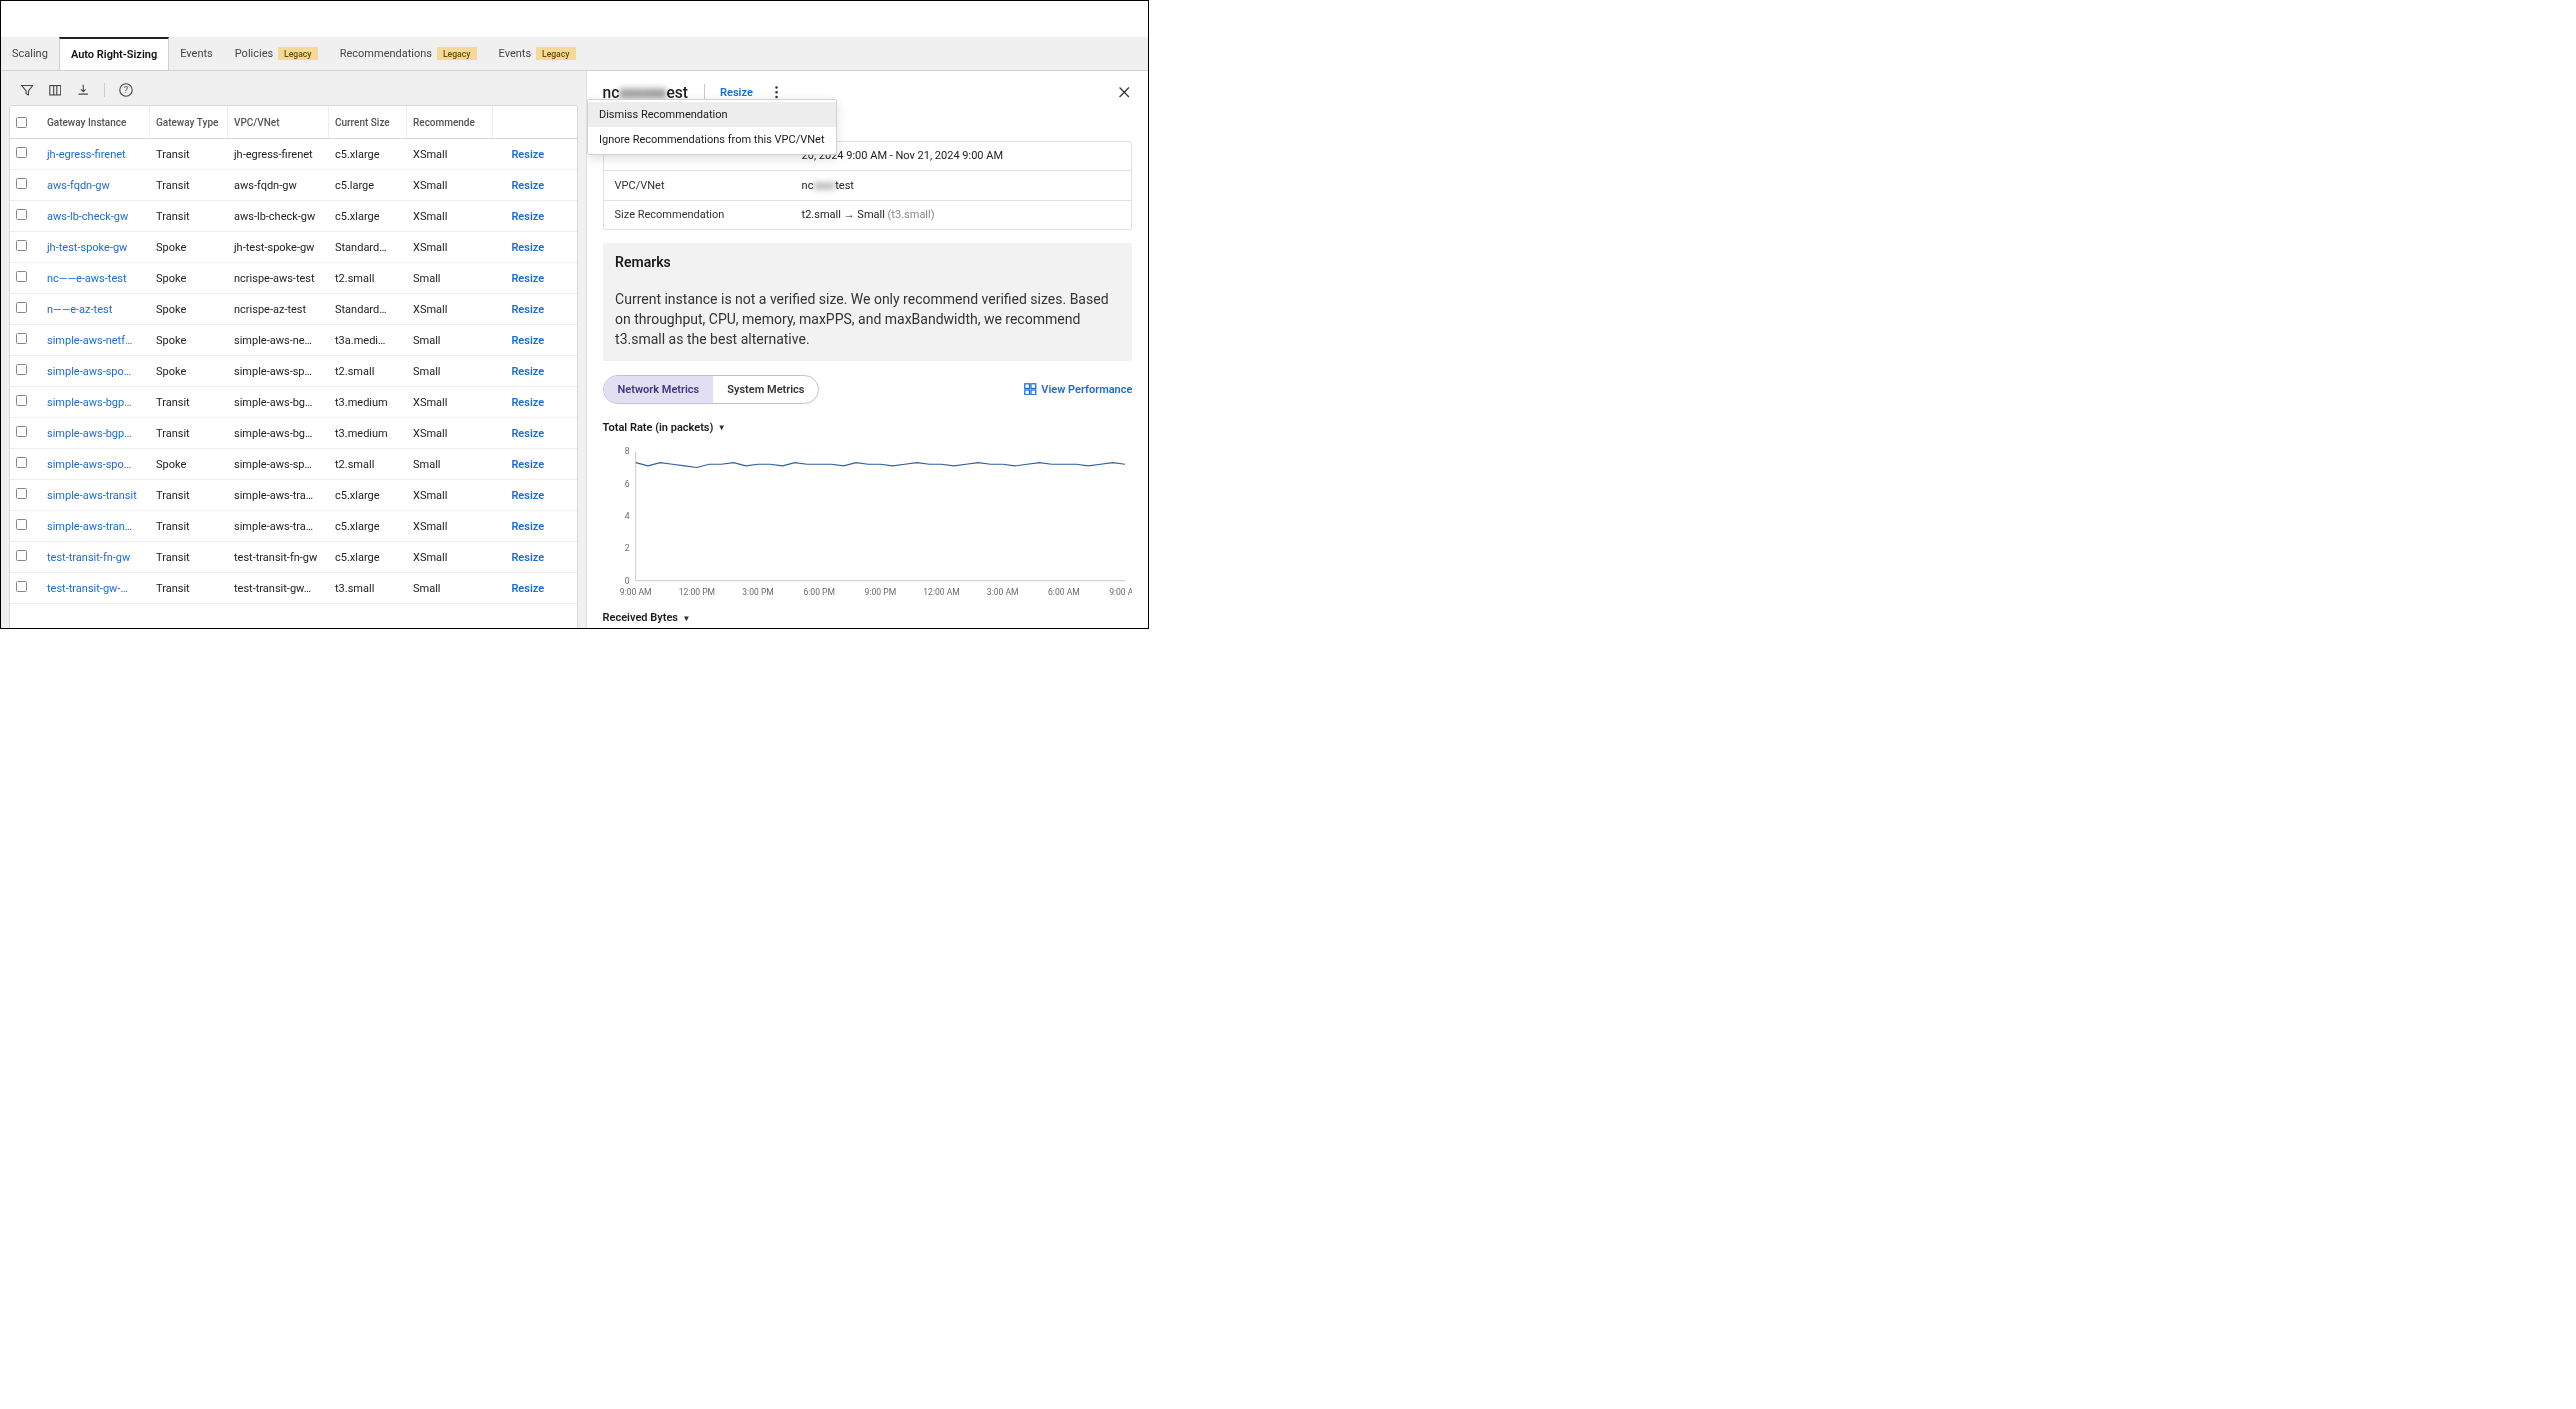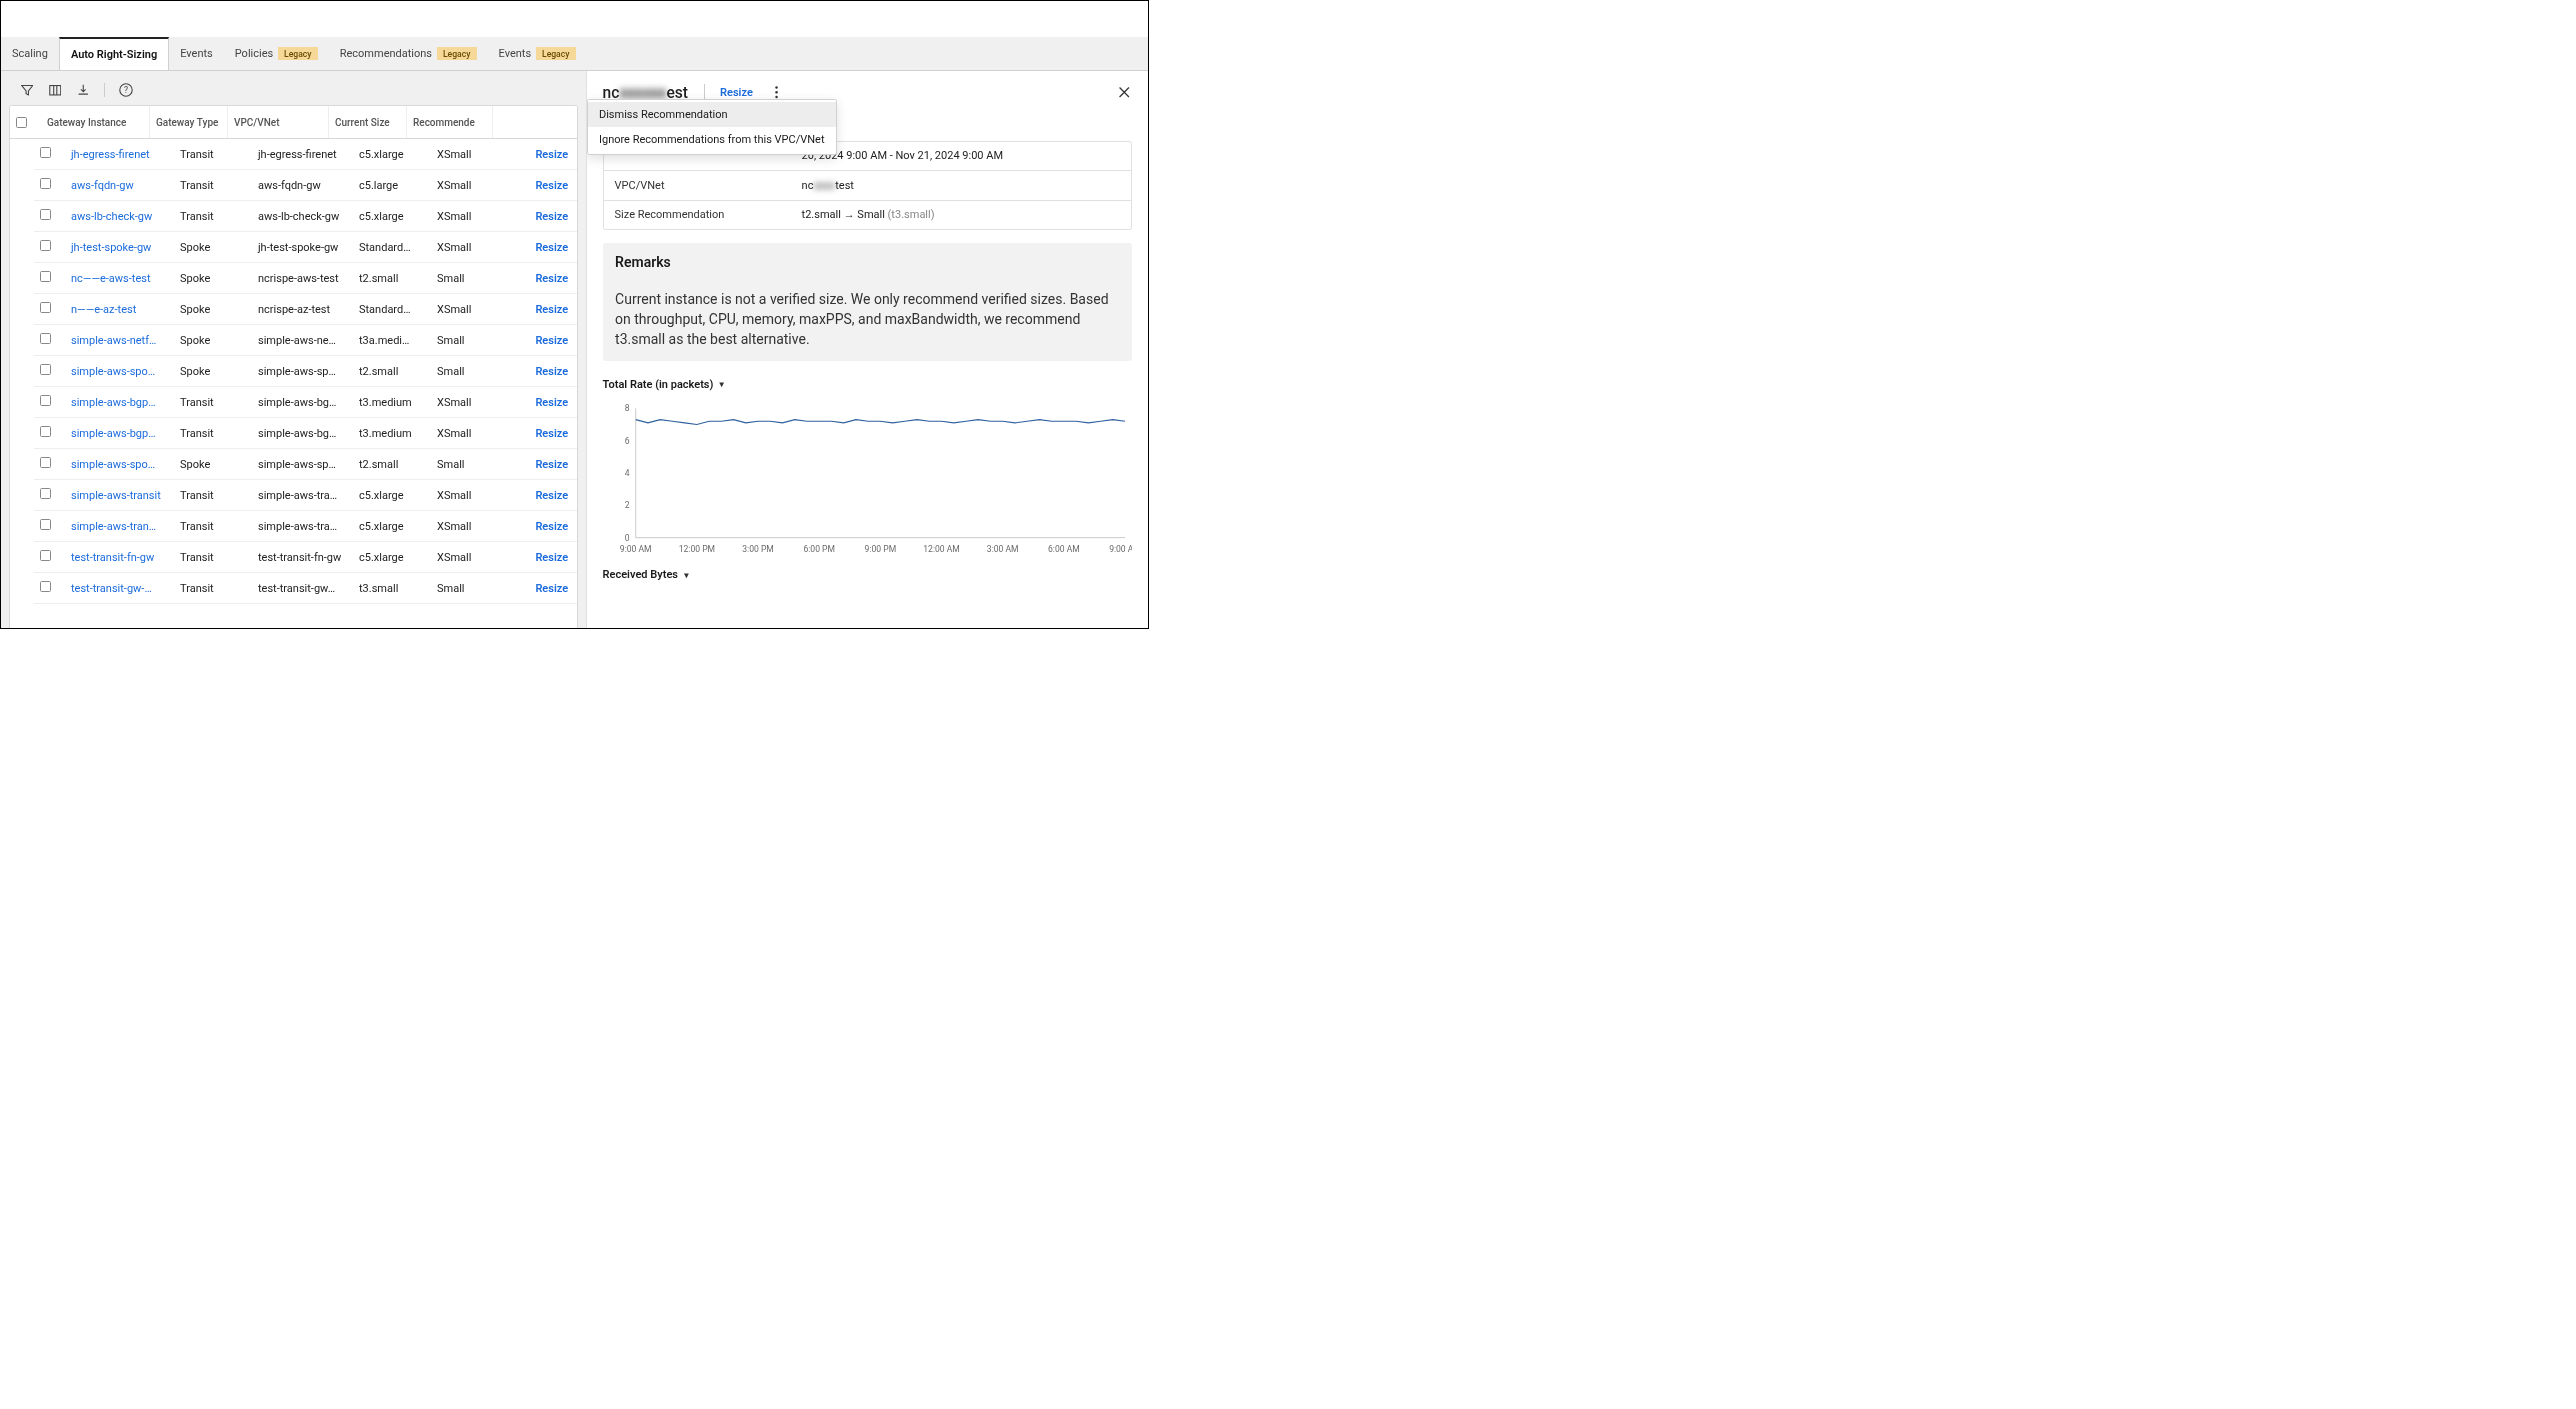--- a/index.html
+++ b/index.html
@@ -108,21 +108,21 @@
   padding: 0 6.2px;
   border-right: 0.8px solid #eee;
   height: 100%;
   display: flex;
   align-items: center;
   white-space: nowrap;
   overflow: hidden;
   text-overflow: ellipsis;
 }
 .thead .cell:first-child, .thead .cell:last-child { border-right: none; }
-.tbody { flex:1; overflow-y:auto;padding-left:24px; }
+.tbody { flex:1; overflow-y:auto; }
 .trow {
   border-bottom: 0.8px solid #eee;
   height: 31px;
 }
 .trow .cell {
   padding: 0 6.2px;
   white-space: nowrap;
   overflow: hidden;
   text-overflow: ellipsis;
   font-size: 11px;
@@ -497,20 +497,35 @@
           <span>t2.small → Small</span> <span class="muted">(t3.small)</span>
         </div>
       </div>
     </div>
 
     <div class="remarks">
       <h4>Remarks</h4>
       <p>Current instance is not a verified size. We only recommend verified sizes. Based on throughput, CPU, memory, maxPPS, and maxBandwidth, we recommend t3.small as the best alternative.</p>
     </div>
 
+    <div class="metrics-bar">
+      <div class="pill-group">
+        <div class="pill active">Network Metrics</div>
+        <div class="pill inactive">System Metrics</div>
+      </div>
+      <div class="view-perf">
+        <svg width="12.5" height="12.5" viewBox="0 0 16 16">
+            <rect x="1" y="1" width="6" height="6" fill="none" stroke="#1b6bdc" stroke-width="1.6"></rect>
+            <rect x="9" y="1" width="6" height="6" fill="none" stroke="#1b6bdc" stroke-width="1.6"></rect>
+            <rect x="1" y="9" width="6" height="6" fill="none" stroke="#1b6bdc" stroke-width="1.6"></rect>
+            <rect x="9" y="9" width="6" height="6" fill="none" stroke="#1b6bdc" stroke-width="1.6"></rect>
+          </svg>
+        <span>View Performance</span>
+      </div>
+    </div>
 
     <div class="chart-block">
       <div class="chart-title">
         <span>Total Rate (in packets)</span>
         <span class="chev">▾</span>
       </div>
       <svg class="chart-svg" id="chart-svg" viewBox="0 0 680 200" style="font-size:14px">
           <text class="axis-text" x="34" y="178" text-anchor="end">0</text>
           <text class="axis-text" x="34" y="136.5" text-anchor="end">2</text>
           <text class="axis-text" x="34" y="95" text-anchor="end">4</text>

